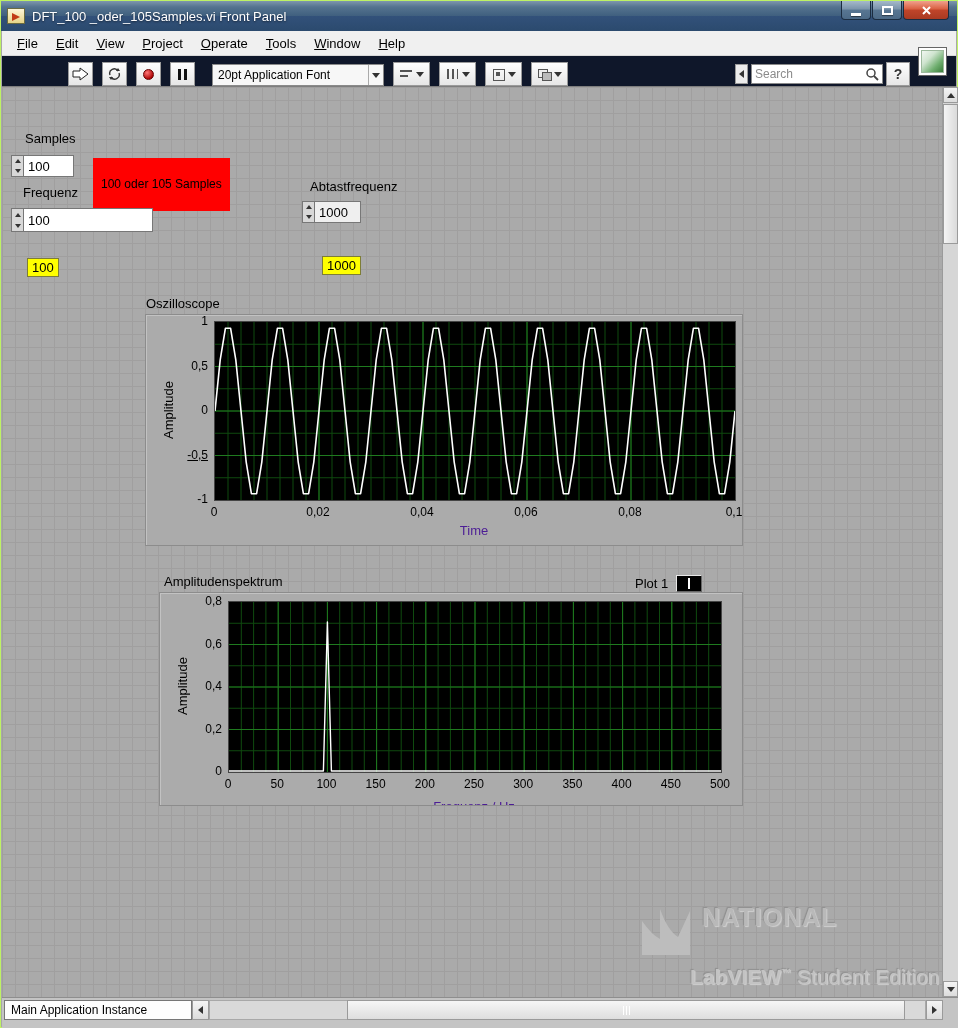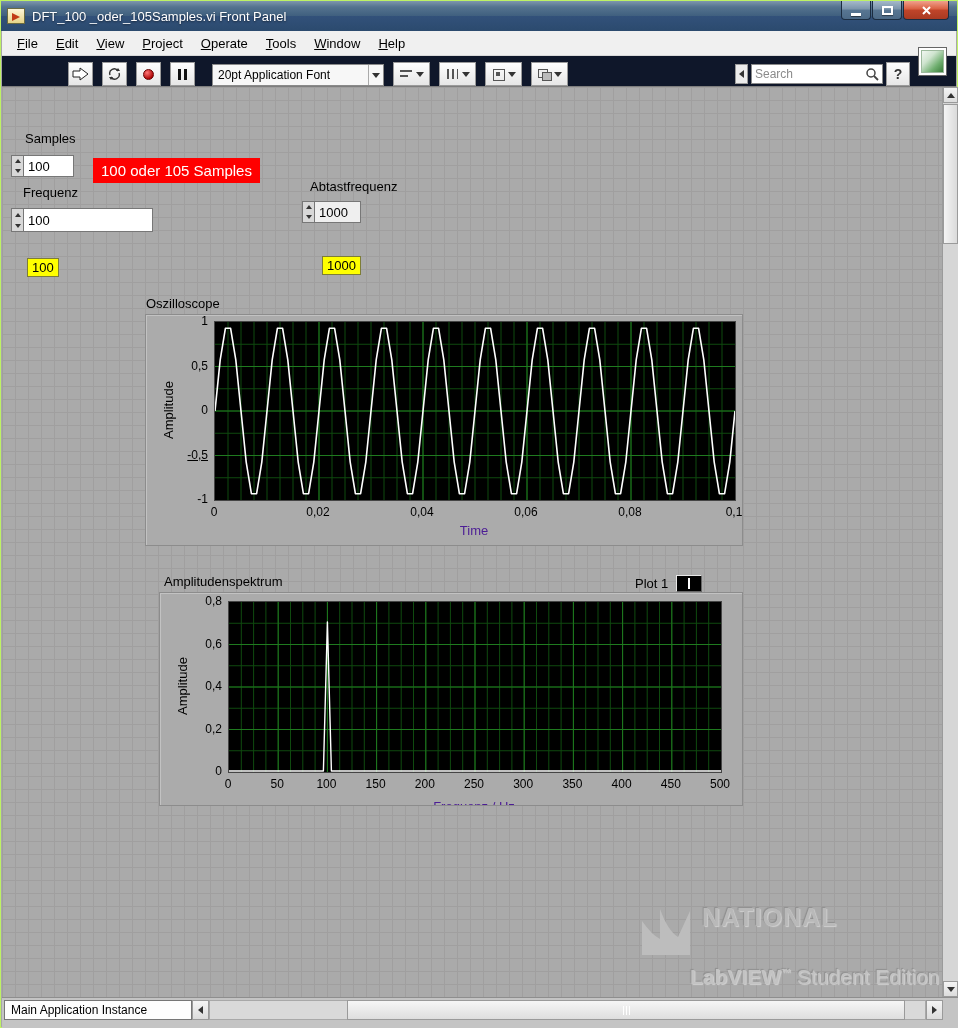--- a/index.html
+++ b/index.html
@@ -58,21 +58,21 @@
 .help-glyph{font-weight:bold;color:#333;font-size:14px}
 .vi-icon{position:absolute;top:46px;right:10px;width:29px;height:29px;border:1px solid #666;background:#fff;padding:2px;z-index:5}
 .vi-art{width:100%;height:100%;background:linear-gradient(135deg,#f2f7f2 0%,#cfe4cf 35%,#6fae6f 70%,#3b7d3b 100%);border:1px solid #9db99d}
 
 
 .panel{position:absolute;top:86px;left:1px;width:940px;height:910px;overflow:hidden;
   background-color:#aaaaaa;
   background-image:linear-gradient(#a09f9f 1px,transparent 1px),linear-gradient(90deg,#a09f9f 1px,transparent 1px);
   background-size:13px 13px}
 .lv-label{position:absolute;font-size:13px;color:#000;white-space:nowrap}
-.warn{position:absolute;background:#ff0000;color:#ffffff;font-size:15px;line-height:17px;padding:4px 8px;white-space:nowrap}
+.warn{position:absolute;background:#ff0000;color:#000000;font-size:12px;line-height:17px;padding:18px 8px;white-space:nowrap}
 .yellow{position:absolute;background:#ffff00;border:1px solid #7d7d36;color:#000;font-size:13px;line-height:15px;padding:1px 4px}
 .num-ctrl{position:absolute;display:flex}
 .spinner{width:12px;display:flex;flex-direction:column;border:1px solid #777;border-right:none;background:#d8d8d8}
 .spin-btn{flex:1;display:flex;align-items:center;justify-content:center}
 .spin-btn .tri-up{border-left-width:3px;border-right-width:3px;border-bottom-width:4px}
 .spin-btn .tri-down{border-left-width:3px;border-right-width:3px;border-top-width:4px}
 .num-field{flex:1;min-width:0;border:1px solid #777;background:#fff;font-size:13px;padding:0 4px;font-family:"Liberation Sans",sans-serif;outline:none}
 .num-field.gray{background:#efefef}
 
 

